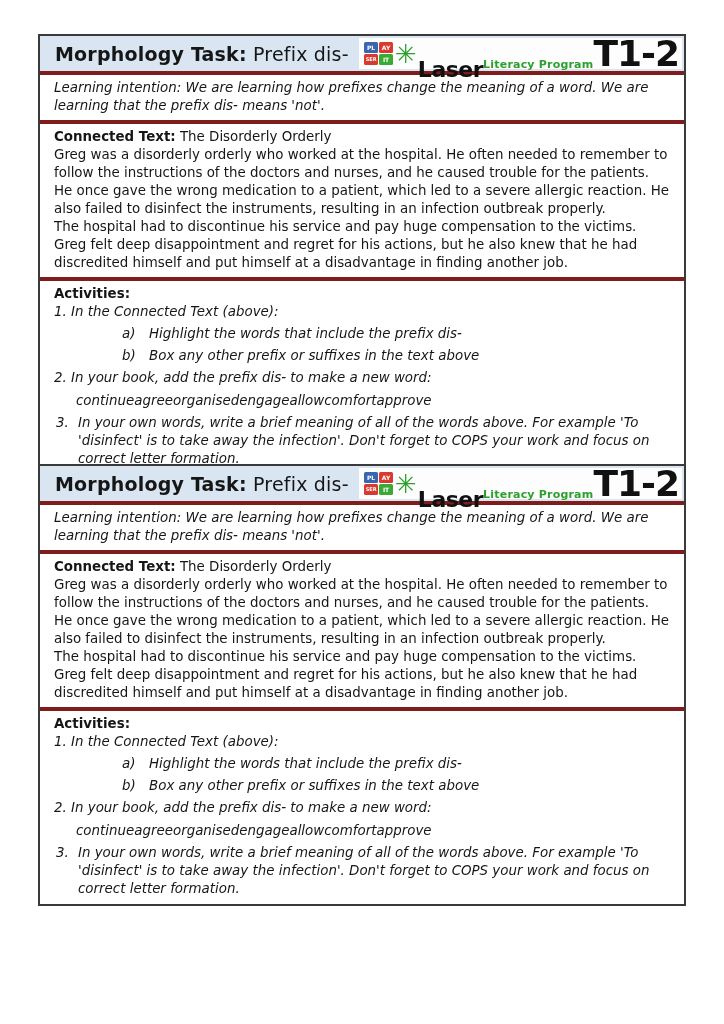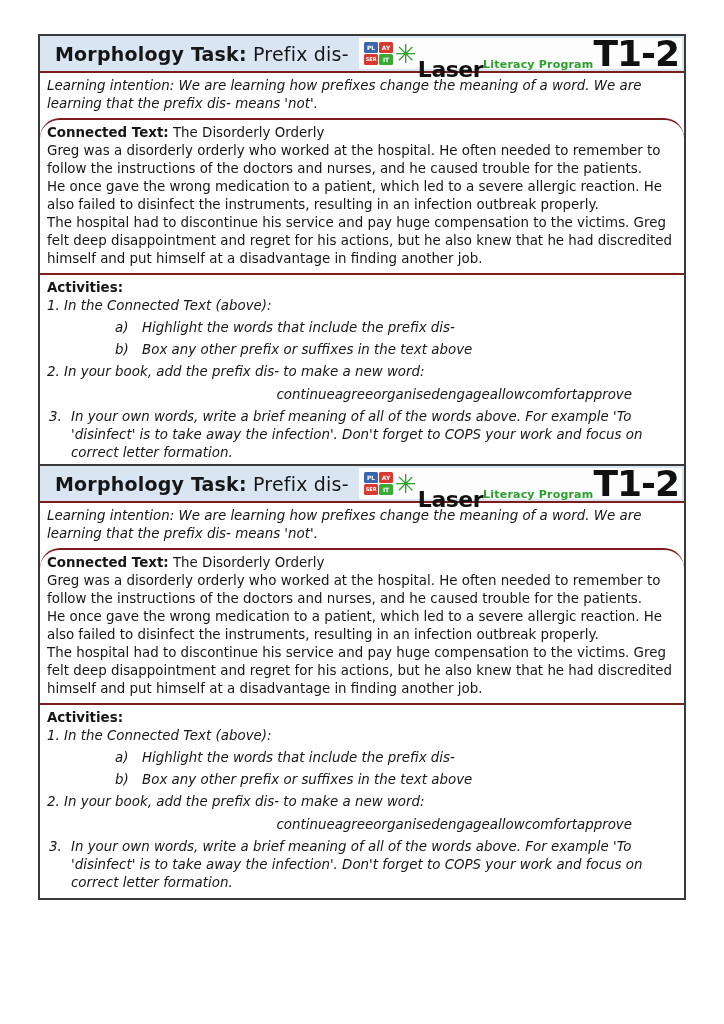--- a/index.html
+++ b/index.html
@@ -15,21 +15,21 @@
   .sheet {
     position: absolute;
     left: 38px;
     width: 648px;
     border: 2px solid #3a3a3a;
     background: #ffffff;
   }
   .sheet-1 { top: 34px; }
   .sheet-2 { top: 464px; }
 
-  .row { border-top: 2px solid #7f1d1d; padding: 3px 7px; font-size: 13.4px; line-height: 18px; }
+  .row { border-top: 4px solid #7f1d1d; padding: 3px 14px; font-size: 13.4px; line-height: 18px; }
   .row:first-child { border-top: none; padding-left: 15px; }
 
   
   .header-row {
     background: #d9e6f2;
     height: 35px;
     display: flex;
     align-items: center;
     position: relative;
     padding: 0 9px;
@@ -67,34 +67,34 @@
   }
   .brand-col { display: flex; flex-direction: row; align-items: flex-start; margin-top: 32px; }
   .brand-name { font-size: 22px; font-weight: 800; line-height: 19px; letter-spacing: -0.5px; color: #111; }
   .brand-sub { font-size: 11px; font-weight: bold; color: #2ca02c; line-height: 9px; letter-spacing: 0.2px; }
   .brand-code { font-size: 36px; font-weight: 800; line-height: 27px; letter-spacing: -1px; color: #111; }
 
   
   .learning-row { min-height: 44px; font-style: italic; padding-top: 4px; padding-bottom: 5px; }
 
   
-  .connected-row { min-height: 146px; padding-top: 4px; padding-bottom: 5px; border-radius: 20px; }
+  .connected-row { min-height: 146px; padding-top: 4px; padding-bottom: 5px; }
   .ct-label { font-weight: bold; }
   .ct-paragraph { }
 
   
   .activities-row { min-height: 184px; padding-top: 4px; padding-bottom: 6px; }
   .act-label { font-weight: bold; }
   .act-item { font-style: italic; }
   .act-sub { font-style: italic; display: flex; padding-left: 68px; margin: 4px 0; }
   .act-sub .marker { width: 27px; flex: none; }
   .words-row {
     font-style: italic;
     display: flex;
-    justify-content: flex-end;
+    justify-content: flex-start;
     padding-left: 22px;
     width: 585px;
     margin: 5px 0 4px 0;
   }
   .act-item3 { font-style: italic; display: flex; margin-top: 2px; }
   .act-item3 .num { width: 24px; flex: none; padding-left: 2px; }
   .cops { font-weight: normal; }
 </style>
 </head>
 <body>

